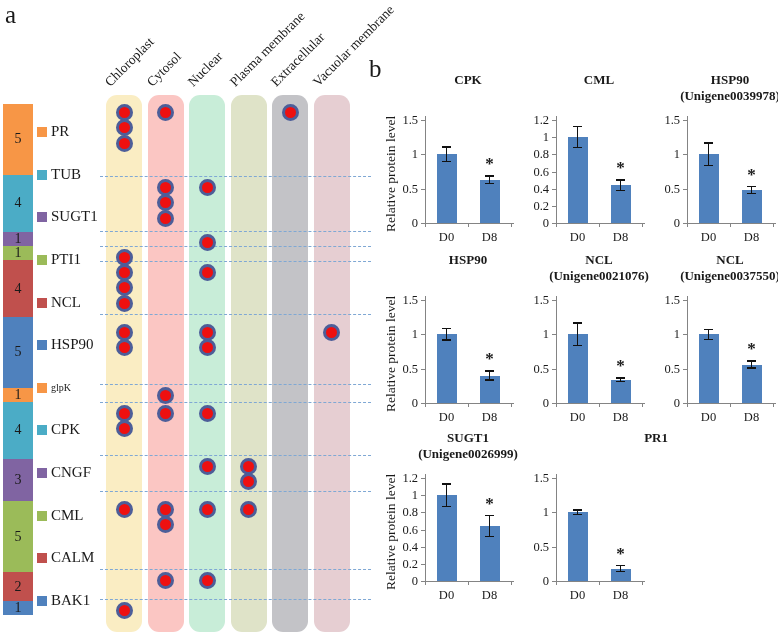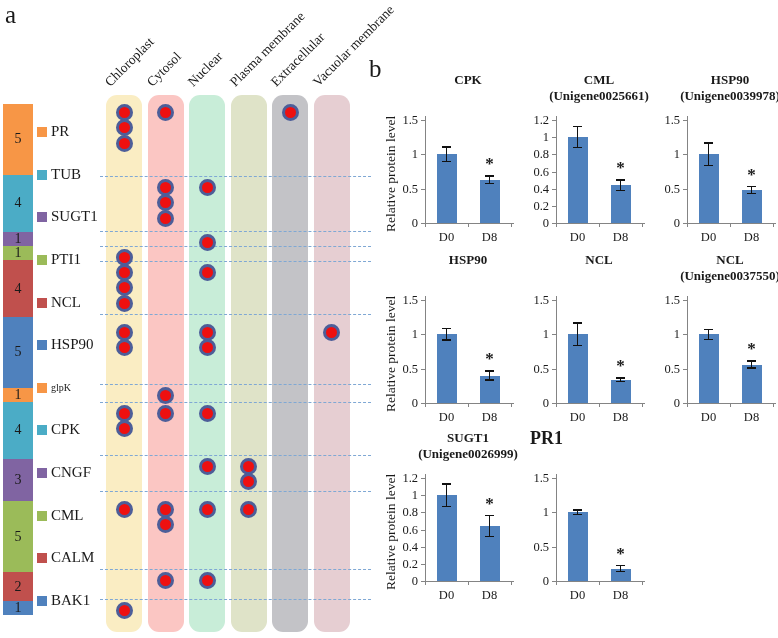--- a/index.html
+++ b/index.html
@@ -138,21 +138,20 @@
       <div style="position: absolute; left: 89.75px; top: 104.307px; width: 1.5px; height: 6.86667px; background: rgb(17, 17, 17);"></div>
       <div style="position: absolute; left: 86px; top: 103.307px; width: 9px; height: 1.5px; background: rgb(17, 17, 17);"></div>
       <div style="position: absolute; left: 86px; top: 110.673px; width: 9px; height: 1.5px; background: rgb(17, 17, 17);"></div>
       <div style="position: absolute; left: 82.5px; top: 83.3067px; width: 16px; text-align: center; font-size: 17px; font-weight: bold; line-height: 17px;">*</div>
       <div style="position: absolute; left: 75.5px; top: 158px; width: 30px; text-align: center; font-size: 12.5px;">D8</div>
     </div>
     <div style="position: absolute; left: 383px; top: 110px; width: 16px; height: 127px; font-size: 13.5px; display: flex; align-items: center; justify-content: center; writing-mode: vertical-rl; transform: rotate(180deg); white-space: nowrap;">Relative protein level</div>
     <div style="position: absolute; left: 530px; top: 72px; width: 138px; height: 172px;">
       <div style="position: absolute; left: 0px; top: 0px; width: 138px; text-align: center; font-weight: bold; font-size: 13px; line-height: 16px;">
         <div style="position: static;">CML</div>
-        <div style="position: static;">(Unigene0025661)</div>
       </div>
       <div style="position: absolute; left: 26px; top: 44px; width: 1px; height: 107px; background: rgb(132, 132, 132);"></div>
       <div style="position: absolute; left: 26px; top: 151px; width: 89px; height: 1px; background: rgb(132, 132, 132);"></div>
       <div style="position: absolute; left: 22px; top: 151px; width: 4px; height: 1px; background: rgb(132, 132, 132);"></div>
       <div style="position: absolute; left: 0px; top: 143px; width: 19px; text-align: right; font-size: 12.5px; line-height: 16px;">0</div>
       <div style="position: absolute; left: 22px; top: 133.833px; width: 4px; height: 1px; background: rgb(132, 132, 132);"></div>
       <div style="position: absolute; left: 0px; top: 125.833px; width: 19px; text-align: right; font-size: 12.5px; line-height: 16px;">0.2</div>
       <div style="position: absolute; left: 22px; top: 116.667px; width: 4px; height: 1px; background: rgb(132, 132, 132);"></div>
       <div style="position: absolute; left: 0px; top: 108.667px; width: 19px; text-align: right; font-size: 12.5px; line-height: 16px;">0.4</div>
       <div style="position: absolute; left: 22px; top: 99.5px; width: 4px; height: 1px; background: rgb(132, 132, 132);"></div>
@@ -234,20 +233,21 @@
       <div style="position: absolute; left: 89.75px; top: 119.413px; width: 1.5px; height: 8.24px; background: rgb(17, 17, 17);"></div>
       <div style="position: absolute; left: 86px; top: 118.413px; width: 9px; height: 1.5px; background: rgb(17, 17, 17);"></div>
       <div style="position: absolute; left: 86px; top: 127.153px; width: 9px; height: 1.5px; background: rgb(17, 17, 17);"></div>
       <div style="position: absolute; left: 82.5px; top: 98.4133px; width: 16px; text-align: center; font-size: 17px; font-weight: bold; line-height: 17px;">*</div>
       <div style="position: absolute; left: 75.5px; top: 158px; width: 30px; text-align: center; font-size: 12.5px;">D8</div>
     </div>
     <div style="position: absolute; left: 383px; top: 290px; width: 16px; height: 127px; font-size: 13.5px; display: flex; align-items: center; justify-content: center; writing-mode: vertical-rl; transform: rotate(180deg); white-space: nowrap;">Relative protein level</div>
     <div style="position: absolute; left: 530px; top: 252px; width: 138px; height: 172px;">
       <div style="position: absolute; left: 0px; top: 0px; width: 138px; text-align: center; font-weight: bold; font-size: 13px; line-height: 16px;">
         <div style="position: static;">NCL</div>
+        <div style="position: static;">(Unigene0021076)</div>
       </div>
       <div style="position: absolute; left: 26px; top: 44px; width: 1px; height: 107px; background: rgb(132, 132, 132);"></div>
       <div style="position: absolute; left: 26px; top: 151px; width: 89px; height: 1px; background: rgb(132, 132, 132);"></div>
       <div style="position: absolute; left: 22px; top: 151px; width: 4px; height: 1px; background: rgb(132, 132, 132);"></div>
       <div style="position: absolute; left: 0px; top: 143px; width: 19px; text-align: right; font-size: 12.5px; line-height: 16px;">0</div>
       <div style="position: absolute; left: 22px; top: 116.667px; width: 4px; height: 1px; background: rgb(132, 132, 132);"></div>
       <div style="position: absolute; left: 0px; top: 108.667px; width: 19px; text-align: right; font-size: 12.5px; line-height: 16px;">0.5</div>
       <div style="position: absolute; left: 22px; top: 82.3333px; width: 4px; height: 1px; background: rgb(132, 132, 132);"></div>
       <div style="position: absolute; left: 0px; top: 74.3333px; width: 19px; text-align: right; font-size: 12.5px; line-height: 16px;">1</div>
       <div style="position: absolute; left: 22px; top: 48px; width: 4px; height: 1px; background: rgb(132, 132, 132);"></div>
@@ -328,21 +328,21 @@
       <div style="position: absolute; left: 32.5px; top: 158px; width: 30px; text-align: center; font-size: 12.5px;">D0</div>
       <div style="position: absolute; left: 80.5px; top: 96.0667px; width: 20px; height: 54.9333px; background: rgb(79, 129, 189);"></div>
       <div style="position: absolute; left: 89.75px; top: 85.7667px; width: 1.5px; height: 20.6px; background: rgb(17, 17, 17);"></div>
       <div style="position: absolute; left: 86px; top: 84.7667px; width: 9px; height: 1.5px; background: rgb(17, 17, 17);"></div>
       <div style="position: absolute; left: 86px; top: 105.867px; width: 9px; height: 1.5px; background: rgb(17, 17, 17);"></div>
       <div style="position: absolute; left: 82.5px; top: 64.7667px; width: 16px; text-align: center; font-size: 17px; font-weight: bold; line-height: 17px;">*</div>
       <div style="position: absolute; left: 75.5px; top: 158px; width: 30px; text-align: center; font-size: 12.5px;">D8</div>
     </div>
     <div style="position: absolute; left: 383px; top: 468px; width: 16px; height: 127px; font-size: 13.5px; display: flex; align-items: center; justify-content: center; writing-mode: vertical-rl; transform: rotate(180deg); white-space: nowrap;">Relative protein level</div>
     <div style="position: absolute; left: 530px; top: 430px; width: 138px; height: 172px;">
-      <div style="position: absolute; left: 0px; top: 0px; width: 138px; text-align: left; font-weight: bold; font-size: 18px; line-height: 16px;">
+      <div style="position: absolute; left: 0px; top: 0px; width: 138px; text-align: right; font-weight: bold; font-size: 13px; line-height: 16px;">
         <div style="position: static;">PR1</div>
       </div>
       <div style="position: absolute; left: 26px; top: 44px; width: 1px; height: 107px; background: rgb(132, 132, 132);"></div>
       <div style="position: absolute; left: 26px; top: 151px; width: 89px; height: 1px; background: rgb(132, 132, 132);"></div>
       <div style="position: absolute; left: 22px; top: 151px; width: 4px; height: 1px; background: rgb(132, 132, 132);"></div>
       <div style="position: absolute; left: 0px; top: 143px; width: 19px; text-align: right; font-size: 12.5px; line-height: 16px;">0</div>
       <div style="position: absolute; left: 22px; top: 116.667px; width: 4px; height: 1px; background: rgb(132, 132, 132);"></div>
       <div style="position: absolute; left: 0px; top: 108.667px; width: 19px; text-align: right; font-size: 12.5px; line-height: 16px;">0.5</div>
       <div style="position: absolute; left: 22px; top: 82.3333px; width: 4px; height: 1px; background: rgb(132, 132, 132);"></div>
       <div style="position: absolute; left: 0px; top: 74.3333px; width: 19px; text-align: right; font-size: 12.5px; line-height: 16px;">1</div>

